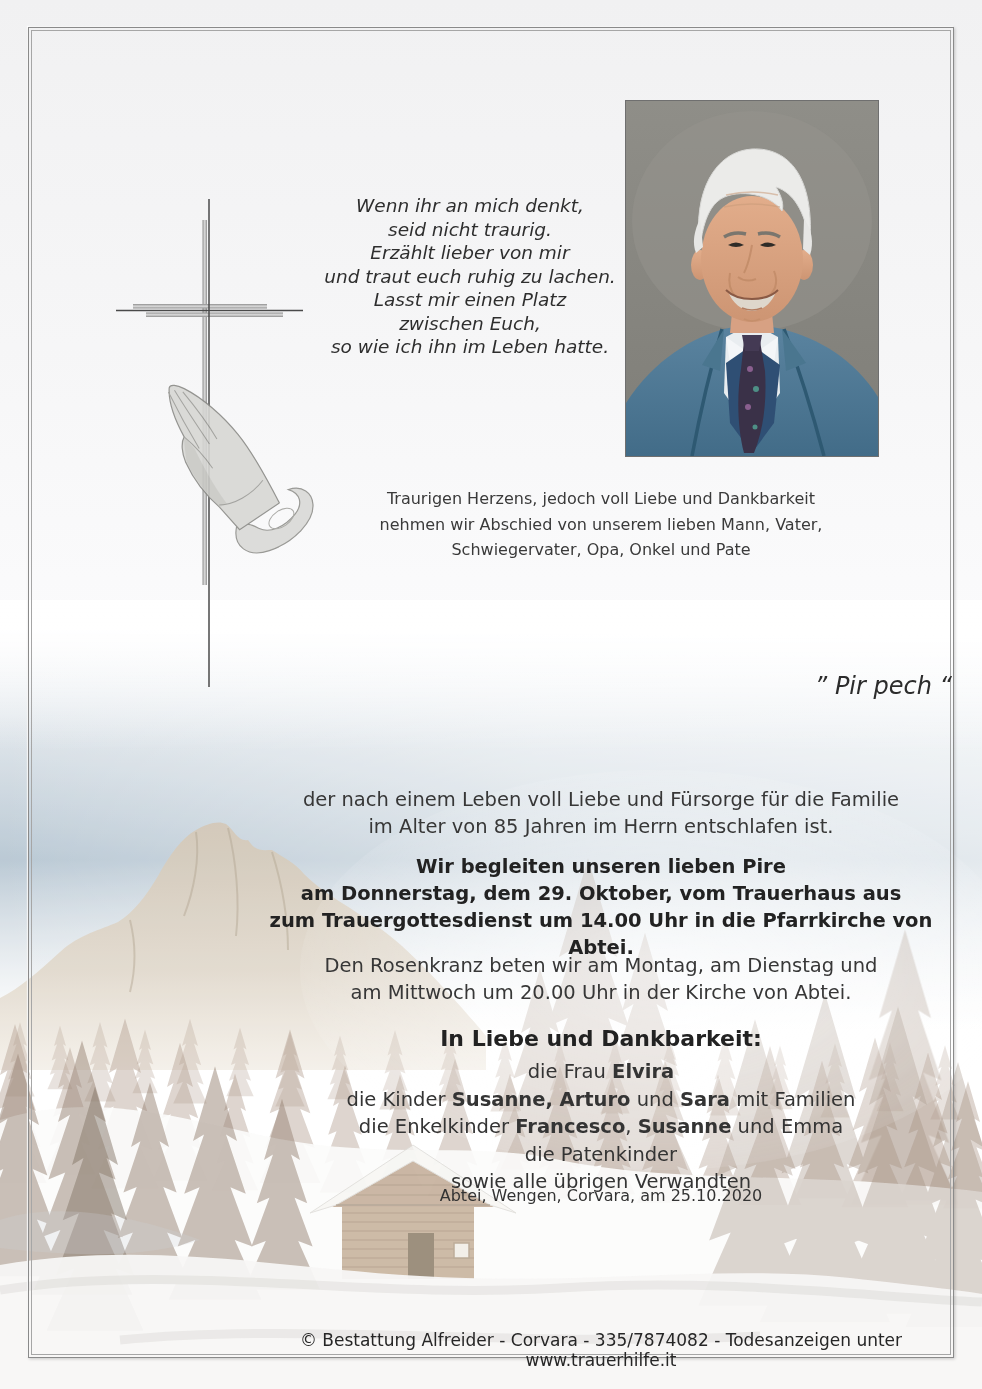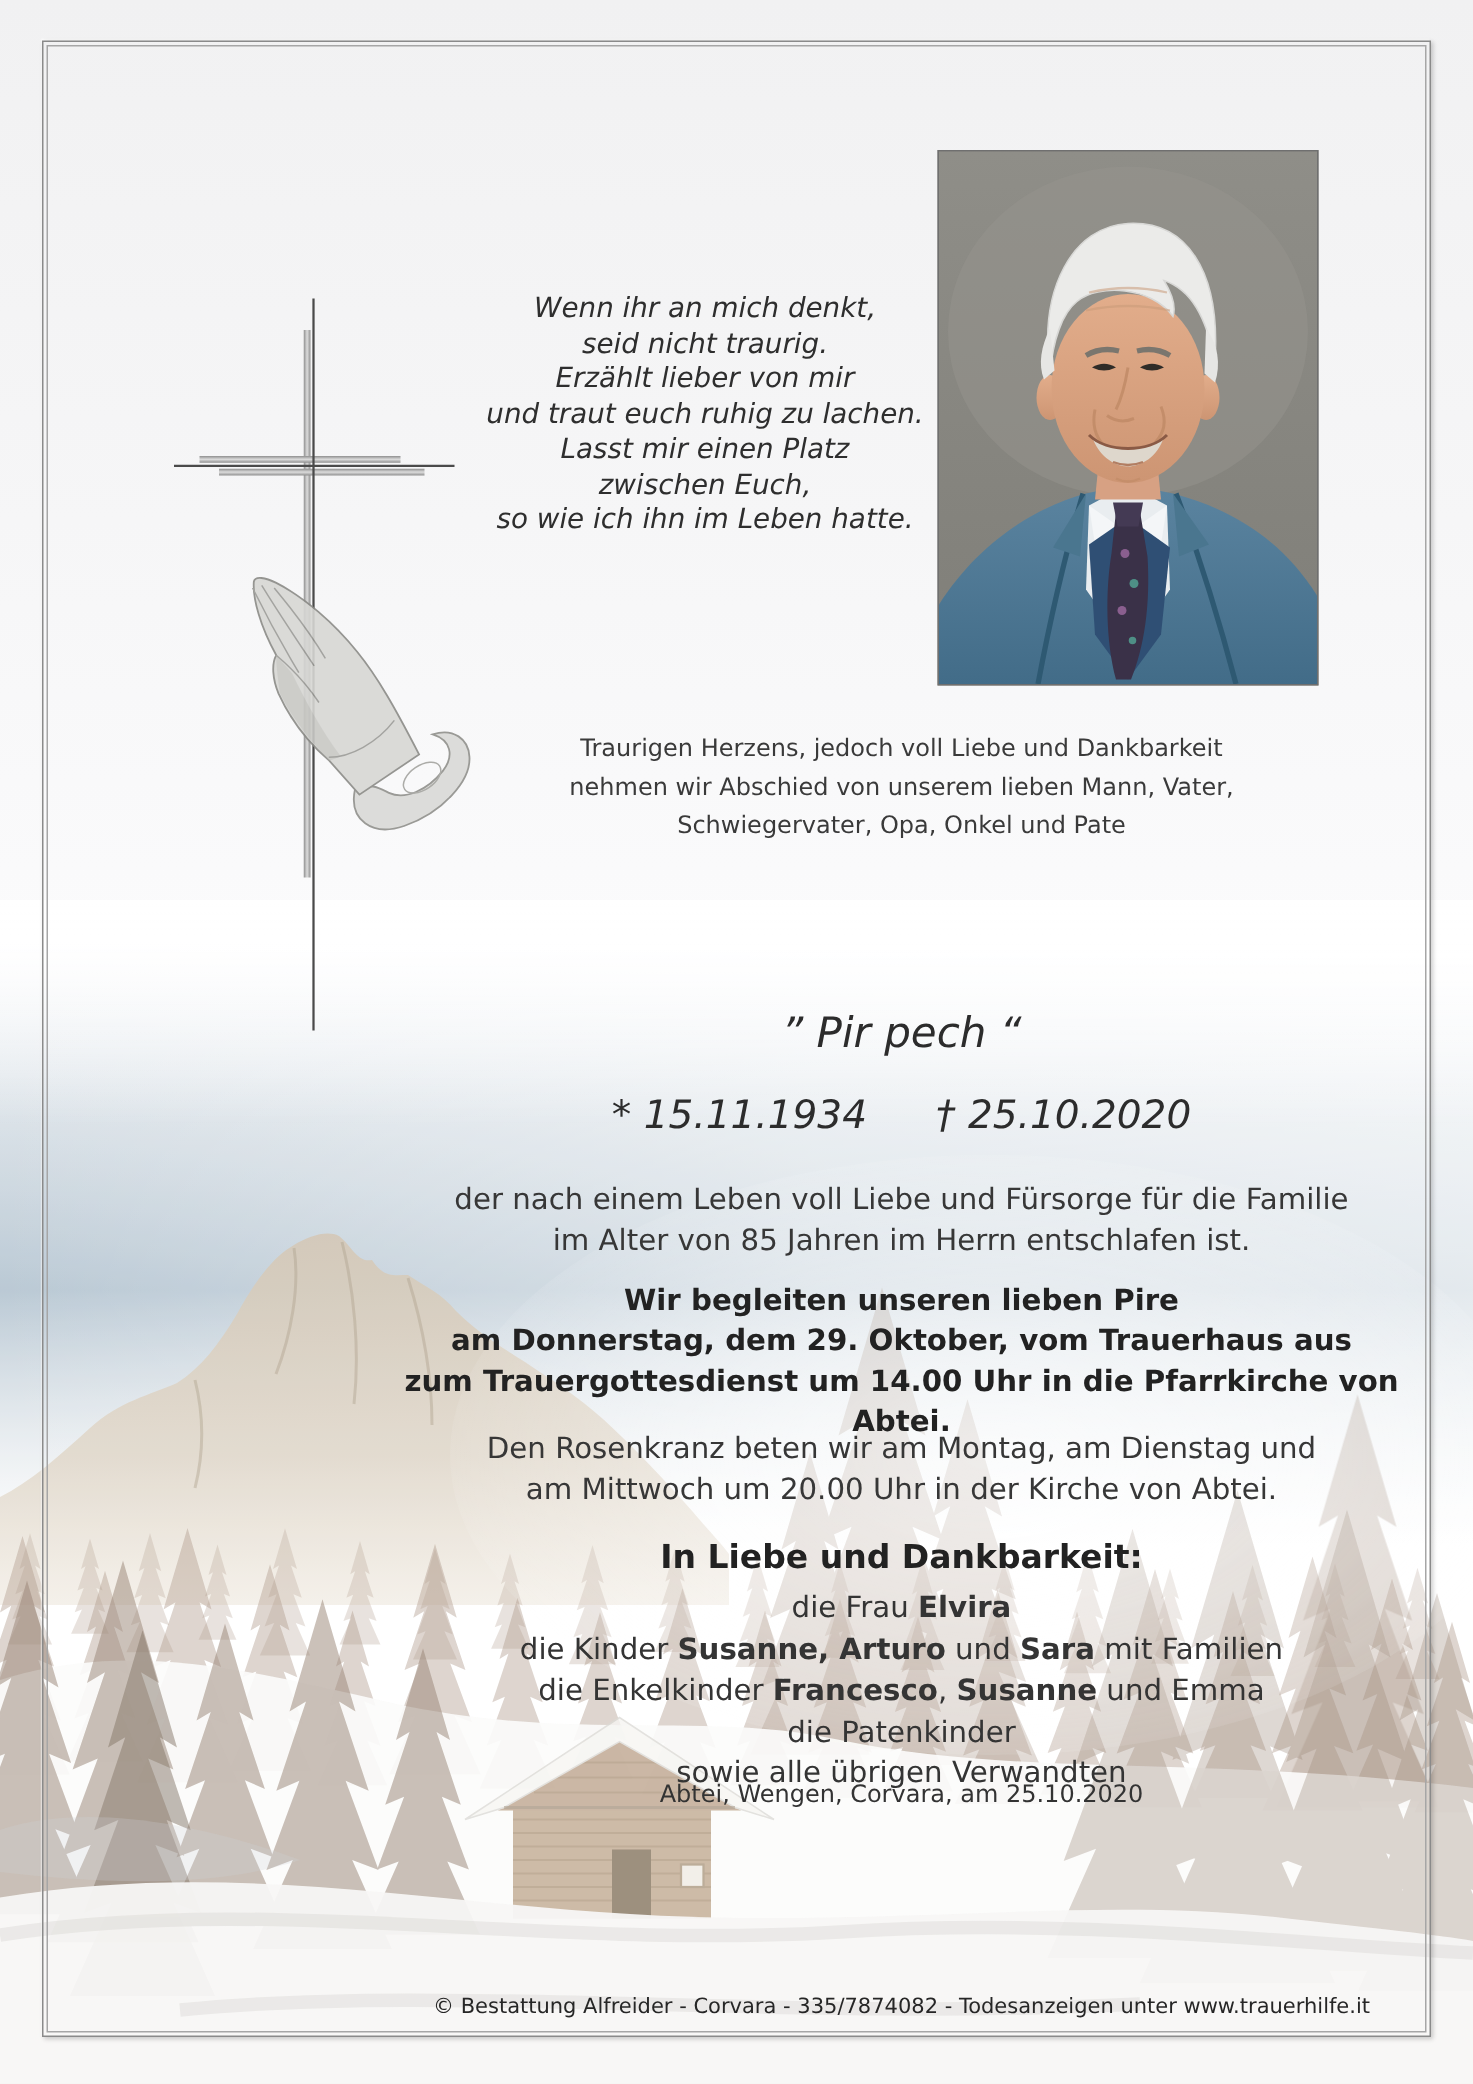--- a/index.html
+++ b/index.html
@@ -13,31 +13,31 @@
   .frame-inner{position:absolute;inset:2px;border:1px solid #a6a6a6;}
   .art{position:absolute;left:80px;top:180px;}
   .photo{position:absolute;left:625px;top:100px;width:252px;height:355px;
          border:1px solid #6f6f6f;background:#8c8b85;}
   .txt{position:absolute;text-align:center;}
   .poem{left:320px;width:300px;top:194px;font-style:italic;font-size:18.5px;
         line-height:23.5px;color:#2e2e2e;}
   .intro{left:250px;width:702px;top:486px;font-size:16px;line-height:25.5px;color:#3a3a3a;text-align:center;}
   .name{left:250px;width:702px;top:590px;font-size:56px;font-style:italic;
         letter-spacing:1px;color:#2a2a2a;line-height:64px;}
-  .nick{left:250px;width:702px;top:672px;font-size:28px;font-style:italic;color:#2c2c2c;}
+  .nick{left:250px;width:702px;top:672px;font-size:24px;font-style:italic;color:#2c2c2c;text-align:right;}
   .dates{left:250px;width:702px;top:729px;font-size:26px;font-style:italic;color:#2c2c2c;
          display:flex;justify-content:center;gap:46px;}
   .para{left:250px;width:702px;font-size:19.5px;line-height:27px;color:#373737;}
   .p1{top:786px;}
   .p2{top:853px;font-weight:bold;color:#222;}
   .p3{top:952px;}
   .closing{left:250px;width:702px;top:1026px;font-size:22px;font-weight:bold;color:#222;}
   .family{left:250px;width:702px;top:1058px;font-size:19.5px;line-height:27.5px;color:#343434;text-align:center;}
   .place{left:250px;width:702px;top:1186px;font-size:16px;color:#333;}
-  .footer{left:250px;width:702px;top:1330px;font-size:14px;color:#262626;}
+  .footer{left:250px;width:702px;top:1330px;font-size:17px;color:#262626;}
 </style>
 </head>
 <body>
 
 <div class="page">
 
   <svg class="landscape" viewBox="0 0 982 789" preserveAspectRatio="none" aria-hidden="true">
     <defs>
       <linearGradient id="skyg" x1="0" y1="0" x2="0" y2="1">
         <stop offset="0%" stop-color="#aebfcc" stop-opacity="0"></stop>
@@ -282,24 +282,20 @@
   <div class="frame">
     <div class="frame-inner"></div>
   </div>
 
   <div class="txt poem">Wenn ihr an mich denkt,<br>seid nicht traurig.<br>Erzählt lieber von mir<br>und traut euch ruhig zu lachen.<br>Lasst mir einen Platz<br>zwischen Euch,<br>so wie ich ihn im Leben hatte.</div>
 
   <div class="txt intro">Traurigen Herzens, jedoch voll Liebe und Dankbarkeit<br>nehmen wir Abschied von unserem lieben Mann, Vater,<br>Schwiegervater, Opa, Onkel und Pate</div>
 
   <div class="txt nick">” Pir pech “</div>
 
-  <div class="txt dates">
-    <span>* 15.11.1934</span>
-    <span>† 25.10.2020</span>
-  </div>
 
   <div class="txt para p1">der nach einem Leben voll Liebe und Fürsorge für die Familie<br>im Alter von 85 Jahren im Herrn entschlafen ist.</div>
   <div class="txt para p2">Wir begleiten unseren lieben Pire<br>am Donnerstag, dem 29. Oktober, vom Trauerhaus aus<br>zum Trauergottesdienst um 14.00 Uhr in die Pfarrkirche von Abtei.</div>
   <div class="txt para p3">Den Rosenkranz beten wir am Montag, am Dienstag und<br>am Mittwoch um 20.00 Uhr in der Kirche von Abtei.</div>
 
   <div class="txt closing">In Liebe und Dankbarkeit:</div>
 
   <div class="txt family">
     <div><span>die Frau </span><span style="font-weight: bold;">Elvira</span></div>
     <div><span>die Kinder </span><span style="font-weight: bold;">Susanne, Arturo</span><span> und </span><span style="font-weight: bold;">Sara</span><span> mit Familien</span></div>

